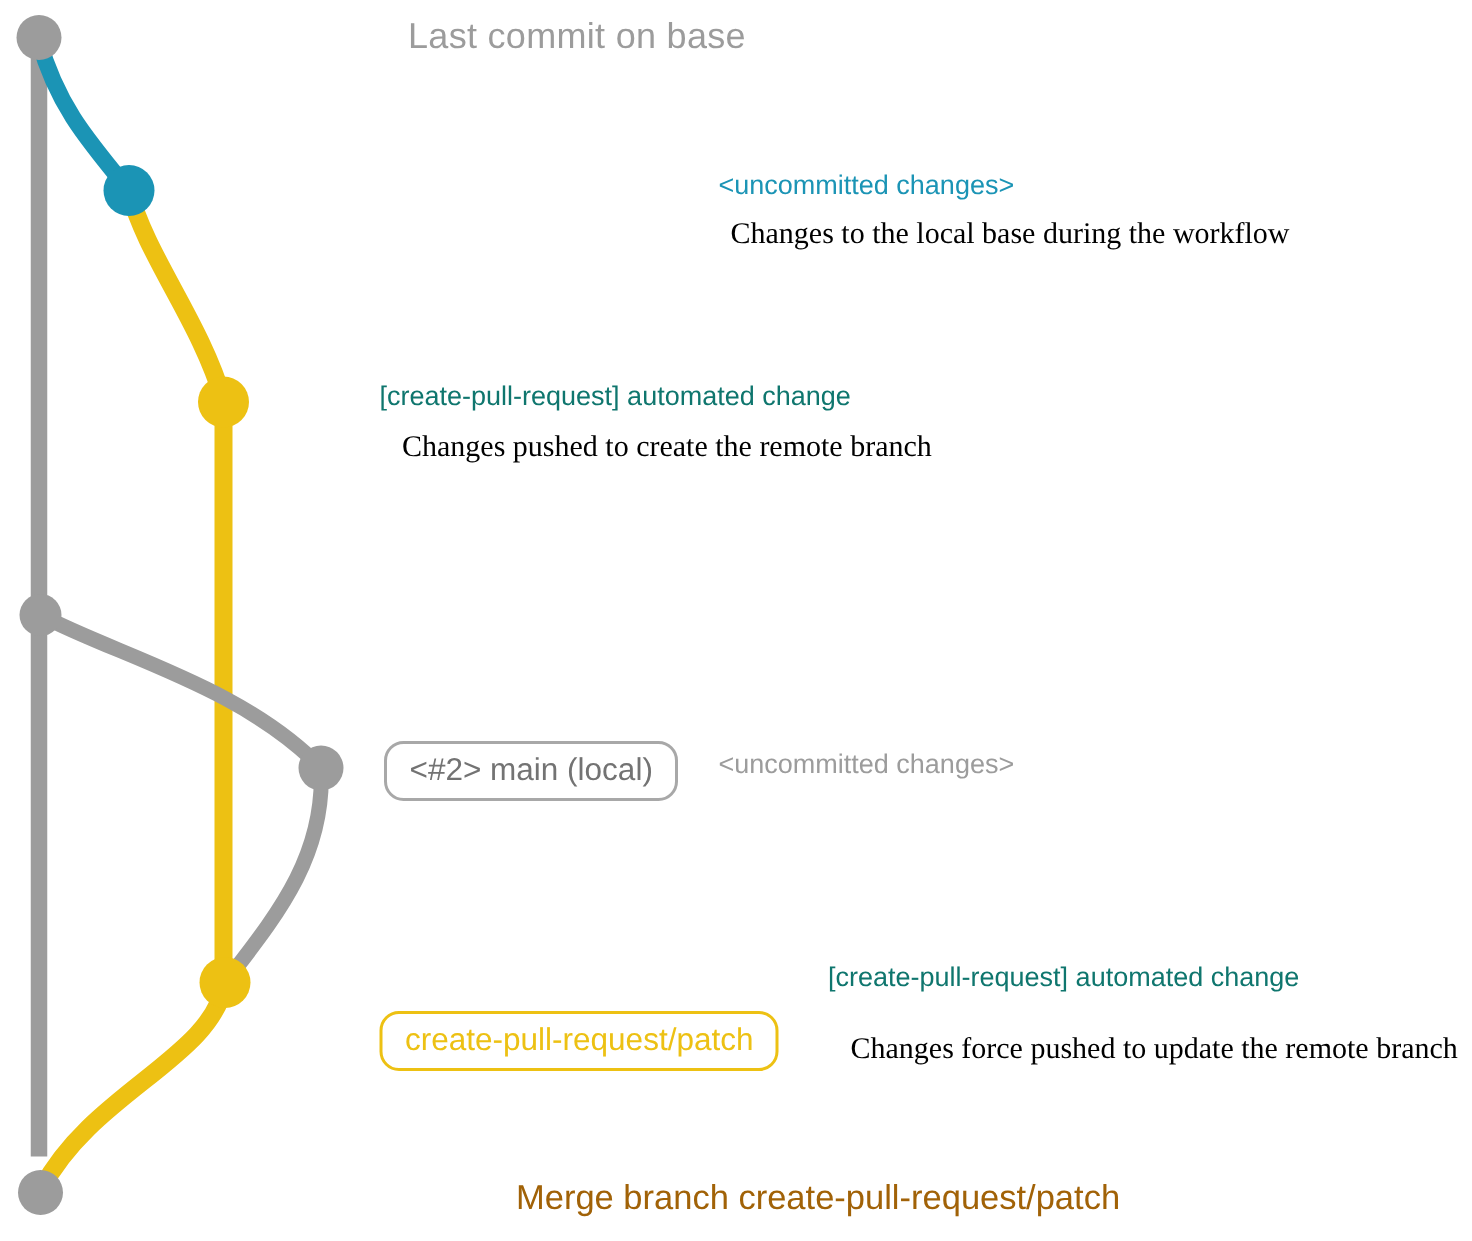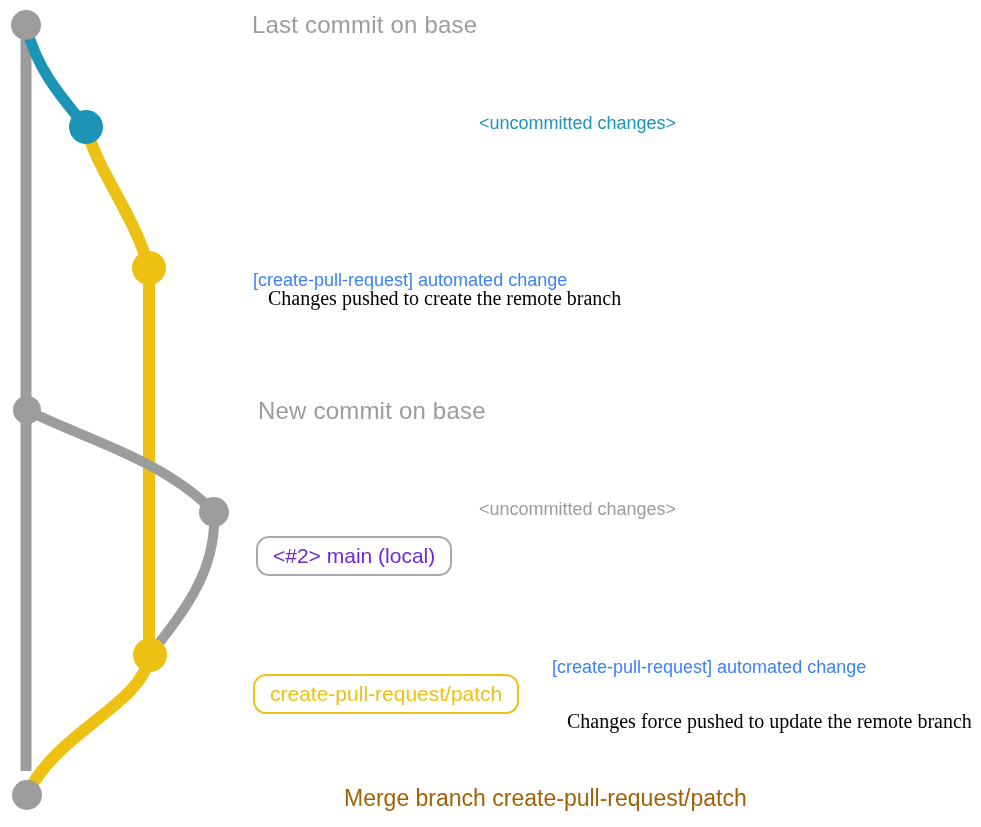--- a/index.html
+++ b/index.html
@@ -8,26 +8,26 @@
     font-family:"Liberation Sans",sans-serif;
   }
   #graph-svg{position:absolute;left:0;top:0;}
   .abs{position:absolute;white-space:nowrap;}
   .note{color:#9c9c9c;font-size:24px;font-weight:400;letter-spacing:.2px;}
   .badge{
     display:inline-block;border:2px solid;border-radius:13px;
     padding:0 15px;height:36px;line-height:36px;font-size:21px;background:#fff;
   }
   .badge.blue{border-color:#1b94b5;color:#1b94b5;}
-  .badge.gray{border-color:#a8a8a8;color:#6d28d9;margin-top:42px;}
+  .badge.gray{border-color:#a8a8a8;color:#737373;}
   .badge.yellow{border-color:#edc113;color:#edc113;}
   .title{font-size:18px;}
   .title.blue{color:#1b94b5;}
   .title.gray{color:#9c9c9c;}
-  .title.yellow{color:#3b82f6;margin-top:16px;}
+  .title.yellow{color:#0f766e;}
   .desc{font-family:"Liberation Serif",serif;font-size:20px;color:#000000;}
   .merge-msg{color:#a16207;font-size:23px;}
 </style>
 </head>
 <body>
 
 <div id="stage">
 
   <svg id="graph-svg" width="250" height="827" viewBox="0 0 250 827">
 
@@ -43,35 +43,35 @@
 
     <circle cx="26" cy="25" r="15" fill="#9c9c9c"></circle>
     <circle cx="27" cy="410" r="14" fill="#9c9c9c"></circle>
     <circle cx="214" cy="512" r="15" fill="#9c9c9c"></circle>
     <circle cx="27" cy="795" r="15" fill="#9c9c9c"></circle>
     <circle cx="86" cy="127" r="17" fill="#1b94b5"></circle>
     <circle cx="149" cy="268" r="17" fill="#edc113"></circle>
     <circle cx="150" cy="655" r="17" fill="#edc113"></circle>
   </svg>
 
-  <div class="abs note" style="left:252px;top:11px;text-align:center;">Last commit on base</div>
+  <div class="abs note" style="left:272px;top:11px;text-align:center;">Last commit on base</div>
 
   <div class="abs title blue" style="left:479px;top:113px;">&lt;uncommitted changes&gt;</div>
+  <div class="abs desc" style="left:487px;top:145px;">Changes to the local base during the workflow</div>
 
   <div class="abs title yellow" style="left:253px;top:254px;">[create-pull-request] automated change</div>
   <div class="abs desc" style="left:268px;top:287px;">Changes pushed to create the remote branch</div>
 
-  <div class="abs note" style="left:258px;top:397px;">New commit on base</div>
 
   <div class="abs" style="left:256px;top:494px;">
     <span class="badge gray">&lt;#2&gt; main (local)</span>
   </div>
   <div class="abs title gray" style="left:479px;top:499px;">&lt;uncommitted changes&gt;</div>
 
   <div class="abs" style="left:253px;top:674px;">
     <span class="badge yellow">create-pull-request/patch</span>
   </div>
   <div class="abs title yellow" style="left:552px;top:641px;">[create-pull-request] automated change</div>
-  <div class="abs desc" style="left:567px;top:710px;">Changes force pushed to update the remote branch</div>
+  <div class="abs desc" style="left:567px;top:688px;">Changes force pushed to update the remote branch</div>
 
   <div class="abs merge-msg" style="left:344px;top:785px;">Merge branch create-pull-request/patch</div>
 
 </div>
 
 </body></html>

